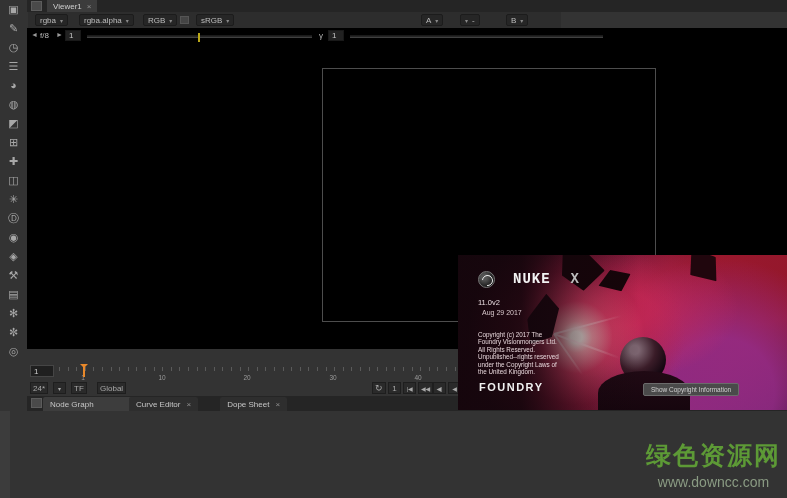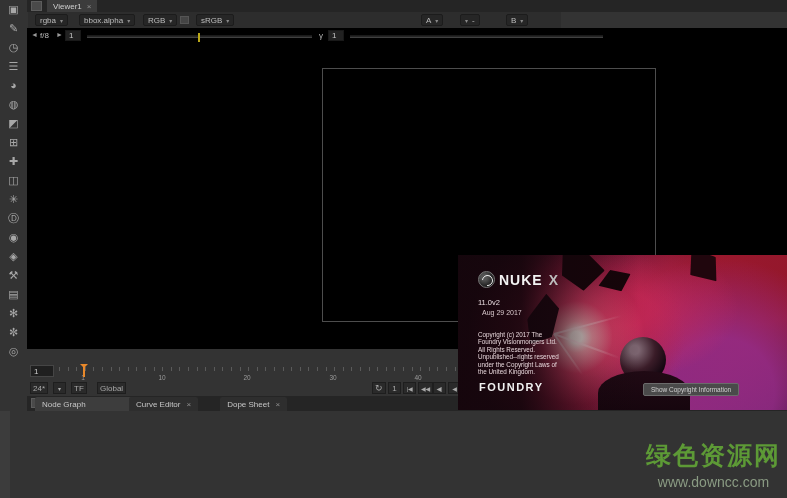--- a/index.html
+++ b/index.html
@@ -96,21 +96,21 @@
           clip-path:polygon(20% 0,80% 15%,100% 70%,45% 100%,0 60%); background:#1d0810; }
   .sil4 { left:225px; top:-4px; width:40px; height:30px; transform:rotate(40deg);
           clip-path:polygon(0 30%,60% 0,100% 60%,40% 100%); background:#20060d; }
   .ray { position:absolute; left:96px; top:78px; width:70px; height:2px;
          background:linear-gradient(90deg, rgba(255,220,225,.9), transparent); transform-origin:left center; }
   .helmet { position:absolute; left:162px; top:82px; width:46px; height:46px; border-radius:50%;
             background:radial-gradient(circle at 32% 28%, #7c6570 0 10%, #3a1c28 45%, #140710 75%); }
   .shoulder { position:absolute; left:140px; top:116px; width:92px; height:44px; border-radius:50% 50% 0 0;
               background:linear-gradient(180deg,#200a14,#15050d); }
 
-  .sp-logo { position:absolute; left:20px; top:16px; display:flex; align-items:center; gap:4px; }
+  .sp-logo { position:absolute; left:20px; top:16px; display:flex; align-items:flex-start; gap:18px;font-family:Liberation Mono, monospace; }
   .sp-orb { width:17px; height:17px; border-radius:50%; background:radial-gradient(circle at 35% 35%, #555 0 20%, #1a1a1a 70%);
             border:1px solid #777; position:relative; }
   .sp-orb:before { content:""; position:absolute; left:3px; top:3px; width:9px; height:9px; border-radius:50%;
                    border:1.5px solid #e8e8e8; border-left-color:transparent; transform:rotate(-40deg); }
   .sp-name { font-size:14px; font-weight:bold; color:#f2f2f2; letter-spacing:1px; }
   .sp-x { font-size:14px; font-weight:bold; color:#bdbdbd; margin-left:2px; }
   .sp-version { position:absolute; left:20px; top:43px; font-size:7.5px; color:#e8dce0; }
   .sp-date { position:absolute; left:24px; top:54px; font-size:7px; color:#d8c8cc; }
   .sp-copy { position:absolute; left:20px; top:76px; width:84px; font-size:6.3px; line-height:7.4px;
              color:#e6d6da; }
@@ -160,21 +160,21 @@
     </div>
   </div>
 
   <div class="vtools1-bg"></div>
   <div class="vtools1">
     <div class="dd" style="left:7px;">
       <span>rgba</span>
       <span class="arr">▾</span>
     </div>
     <div class="dd" style="left:51px;">
-      <span>bbox.alpha</span>
+      <span>rgba.alpha</span>
       <span class="arr">▾</span>
     </div>
     <div class="dd" style="left:115px;">
       <span>RGB</span>
       <span class="arr">▾</span>
     </div>
     <div class="swatch" style="left:152px;"></div>
     <div class="dd" style="left:168px;">
       <span>sRGB</span>
       <span class="arr">▾</span>
@@ -234,21 +234,21 @@
         <div class="pbtn" style="left: 376px;">|◀</div>
         <div class="pbtn" style="left: 391px;">◀◀</div>
         <div class="pbtn" style="left: 406px;">◀|</div>
         <div class="pbtn" style="left: 421px;">◀</div>
       </div>
   </div>
 
   <div class="btabbar">
     <div class="paneicon" style="top:2px;"></div>
     <div>
-        <div class="btab active" style="left: 8px; gap: 43px;">
+        <div class="btab active" style="left: 16px; gap: 43px;">
           <span>Node Graph</span>
           <span class="closex">×</span>
         </div>
         <div class="btab" style="left: 102px;">
           <span>Curve Editor</span>
           <span class="closex">×</span>
         </div>
         <div class="btab" style="left: 193.2px;">
           <span>Dope Sheet</span>
           <span class="closex">×</span>

